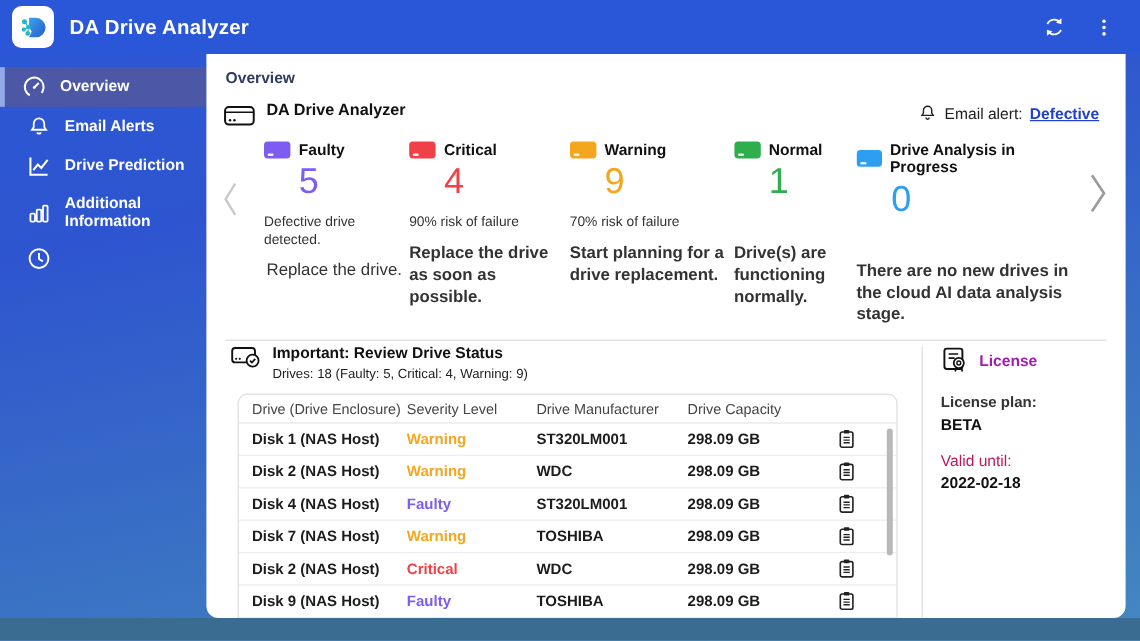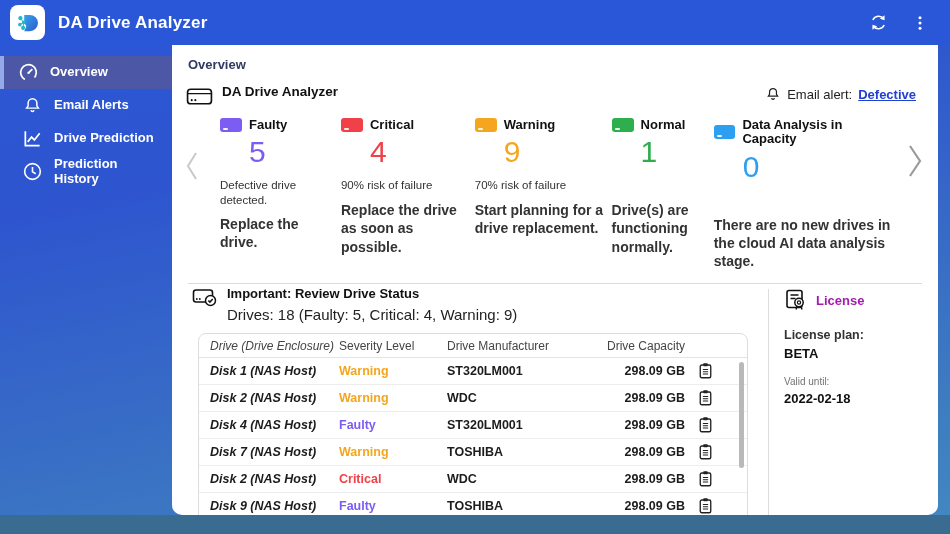--- a/index.html
+++ b/index.html
@@ -45,51 +45,51 @@
   .scard { padding-right:6px; }
   .scard.c0 { width:122px; } .scard.c1 { width:135px; } .scard.c2 { width:138px; } .scard.c3 { width:103px; } .scard.c4 { width:192px; }
   .scard-head { display:flex; align-items:center; gap:7px; }
   .mini-drive { width:22px; height:14px; border-radius:3px; position:relative; }
   .mini-drive::after { content:''; position:absolute; left:3px; bottom:2.5px; width:5px; height:2px; background:rgba(255,255,255,.9); border-radius:1px; }
   .scard-label { font-size:13px; font-weight:bold; color:#111; line-height:1.1; }
   .scard-count { font-size:30px; margin:3px 0 0 29px; font-weight:400; }
   .scard-d1 { margin-top:9px; font-size:11.5px; color:#333; min-height:15px; line-height:1.25; }
   .scard-d2 { margin-top:8px; font-size:14px; color:#333; line-height:1.3; font-weight:bold; }
   .scard.c1 .scard-d2, .scard.c2 .scard-d2, .scard.c3 .scard-d2 { font-weight:bold; }
-  .scard.c0 .scard-d2 { font-weight:bold; }
+  .scard.c0 .scard-d2 { font-weight:normal;text-align:right; }
 
   .h-divider { margin:13px 16px 0 16px; border-top:1px solid #dcdcdc; }
 
   
   .bottom { display:flex; margin-top:2px; padding:0 16px 0 20px; }
   .bleft { width:566px; }
   .b-head { display:flex; }
   .b-head-txt { margin-left:9px; }
   .b-title { font-size:13px; font-weight:bold; color:#111; }
-  .b-sub { font-size:15px; color:#222; margin-top:5px; }
+  .b-sub { font-size:11px; color:#222; margin-top:5px; }
 
   .tablewrap { margin-top:10px; margin-left:6px; width:550px; height:198px; border:1px solid #ddd; border-radius:8px; position:relative; overflow:hidden; background:#fff; }
   .thead { display:flex; align-items:center; height:24px; border-bottom:1px solid #e4e4e4; font-size:12px; color:#454545; }
   .trow { display:flex; align-items:center; height:27px; border-bottom:1px solid #ededed; font-size:12.5px; color:#1c1c1c; font-weight:bold; }
-  .col1 { width:140px; padding-left:11px;font-style:italic; }
+  .col1 { width:140px; padding-left:11px; }
   .col2 { width:108px; }
   .col3 { width:126px; }
-  .col4 { width:112px;text-align:right; }
+  .col4 { width:112px; }
   .col5 { width:40px; display:flex; justify-content:center; }
   .thead .col1,.thead .col2,.thead .col3,.thead .col4 { font-weight:normal; }
   .clip-btn { cursor:pointer; }
   .scroll-thumb { position:absolute; right:3px; top:28px; width:5px; height:106px; background:#b9b9b9; border-radius:3px; cursor:pointer; }
 
   .v-divider { border-left:1px solid #ddd; margin:3px 0 8px 10px; }
   .bright { padding-left:15px; padding-top:3px; }
   .lic-head { display:flex; align-items:center; gap:8px; }
   .lic-title { font-size:13px; font-weight:bold; color:#a21caf; }
   .lic-lbl { margin-top:17px; font-size:12.5px; color:#333;font-weight:bold; }
   .lic-val { margin-top:4px; font-size:13px; font-weight:bold; color:#111; }
-  .lic-lbl2 { margin-top:15px; font-size:10px; color:#737373; }
+  .lic-lbl2 { margin-top:15px; font-size:13px; color:#be185d; }
 
   .footer-bar { position:absolute; left:0; right:0; bottom:0; height:19px; background:#3a6c92; }
 </style>
 </head>
 <body>
 
 <div class="topbar">
   <div class="logo">
     <svg width="26" height="26" viewBox="0 0 24 24">
       <defs>
@@ -144,26 +144,33 @@
     </svg>
     <span class="lbl">Email Alerts</span>
   </div>
   <div class="side-item">
     <svg class="sicon" width="21" height="21" viewBox="0 0 22 22">
       <path d="M3.5 3.5v15h15" fill="none" stroke="#fff" stroke-width="1.8"></path>
       <polyline points="6,14.5 10,9.5 13,12.5 18.5,5.5" fill="none" stroke="#fff" stroke-width="1.8"></polyline>
     </svg>
     <span class="lbl">Drive Prediction</span>
   </div>
+  <div class="side-item" style="min-height:44px;">
+    <svg class="sicon" width="21" height="21" viewBox="0 0 22 22">
+      <rect x="3.5" y="11.5" width="4" height="7" rx="1" fill="none" stroke="#fff" stroke-width="1.6"></rect>
+      <rect x="9" y="8" width="4" height="10.5" rx="1" fill="none" stroke="#fff" stroke-width="1.6"></rect>
+      <rect x="14.5" y="4.5" width="4" height="14" rx="1" fill="none" stroke="#fff" stroke-width="1.6"></rect>
+    </svg>
+    <span class="lbl" style="width:92px;">Additional Information</span>
+  </div>
   <div class="side-item">
     <svg class="sicon" width="21" height="21" viewBox="0 0 22 22">
       <circle cx="11" cy="11" r="8.2" fill="none" stroke="#fff" stroke-width="1.7"></circle>
       <path d="M11 6.2v5.2l3.4 2" fill="none" stroke="#fff" stroke-width="1.7"></path>
     </svg>
-    <span class="lbl">Prediction History</span>
   </div>
 </div>
 
 <div class="card">
   <div class="page-title">Overview</div>
 
   <div class="summary-row">
     <svg class="summary-ic" width="27" height="23" viewBox="0 0 26 22">
       <rect x="1.5" y="4" width="23" height="14" rx="3" fill="none" stroke="#111" stroke-width="1.6"></rect>
       <path d="M1.5 8.2h23" stroke="#111" stroke-width="1.3"></path>
@@ -226,21 +233,21 @@
         <span class="scard-label">Normal</span>
       </div>
       <div class="scard-count" style="color: rgb(47, 174, 78);">1</div>
       <div class="scard-d1"></div>
       <div class="scard-d2">Drive(s) are functioning normally.</div>
     </div>
 
     <div class="scard c4">
       <div class="scard-head">
         <span class="mini-drive" style="background: rgb(45, 159, 240);"></span>
-        <span class="scard-label">Data Analysis in Capacity</span>
+        <span class="scard-label">Drive Analysis in Progress</span>
       </div>
       <div class="scard-count" style="color: rgb(45, 159, 240);">0</div>
       <div class="scard-d1"></div>
       <div class="scard-d2">There are no new drives in the cloud AI data  analysis  stage.</div>
     </div>
 
     <div class="carousel-btn next">
       <svg width="18" height="38" viewBox="0 0 18 38">
         <polyline points="4,4 14,19 4,34" fill="none" stroke="#9a9a9a" stroke-width="2.2"></polyline>
       </svg>

